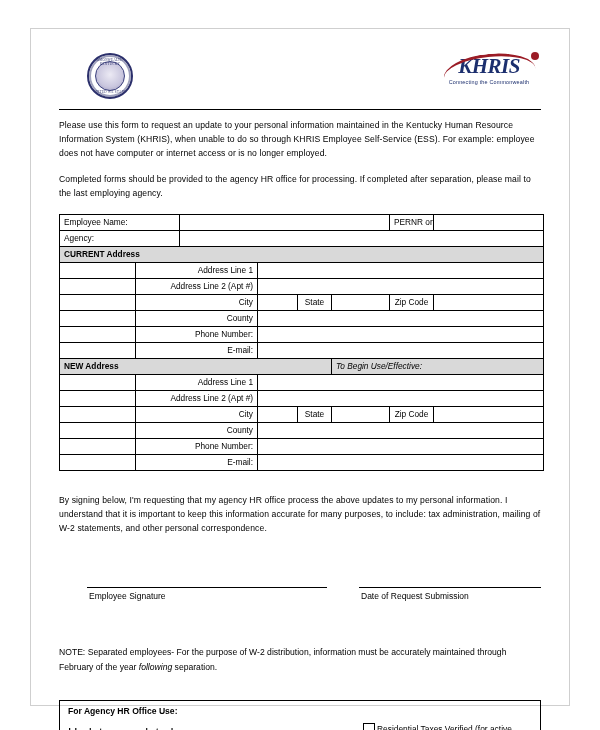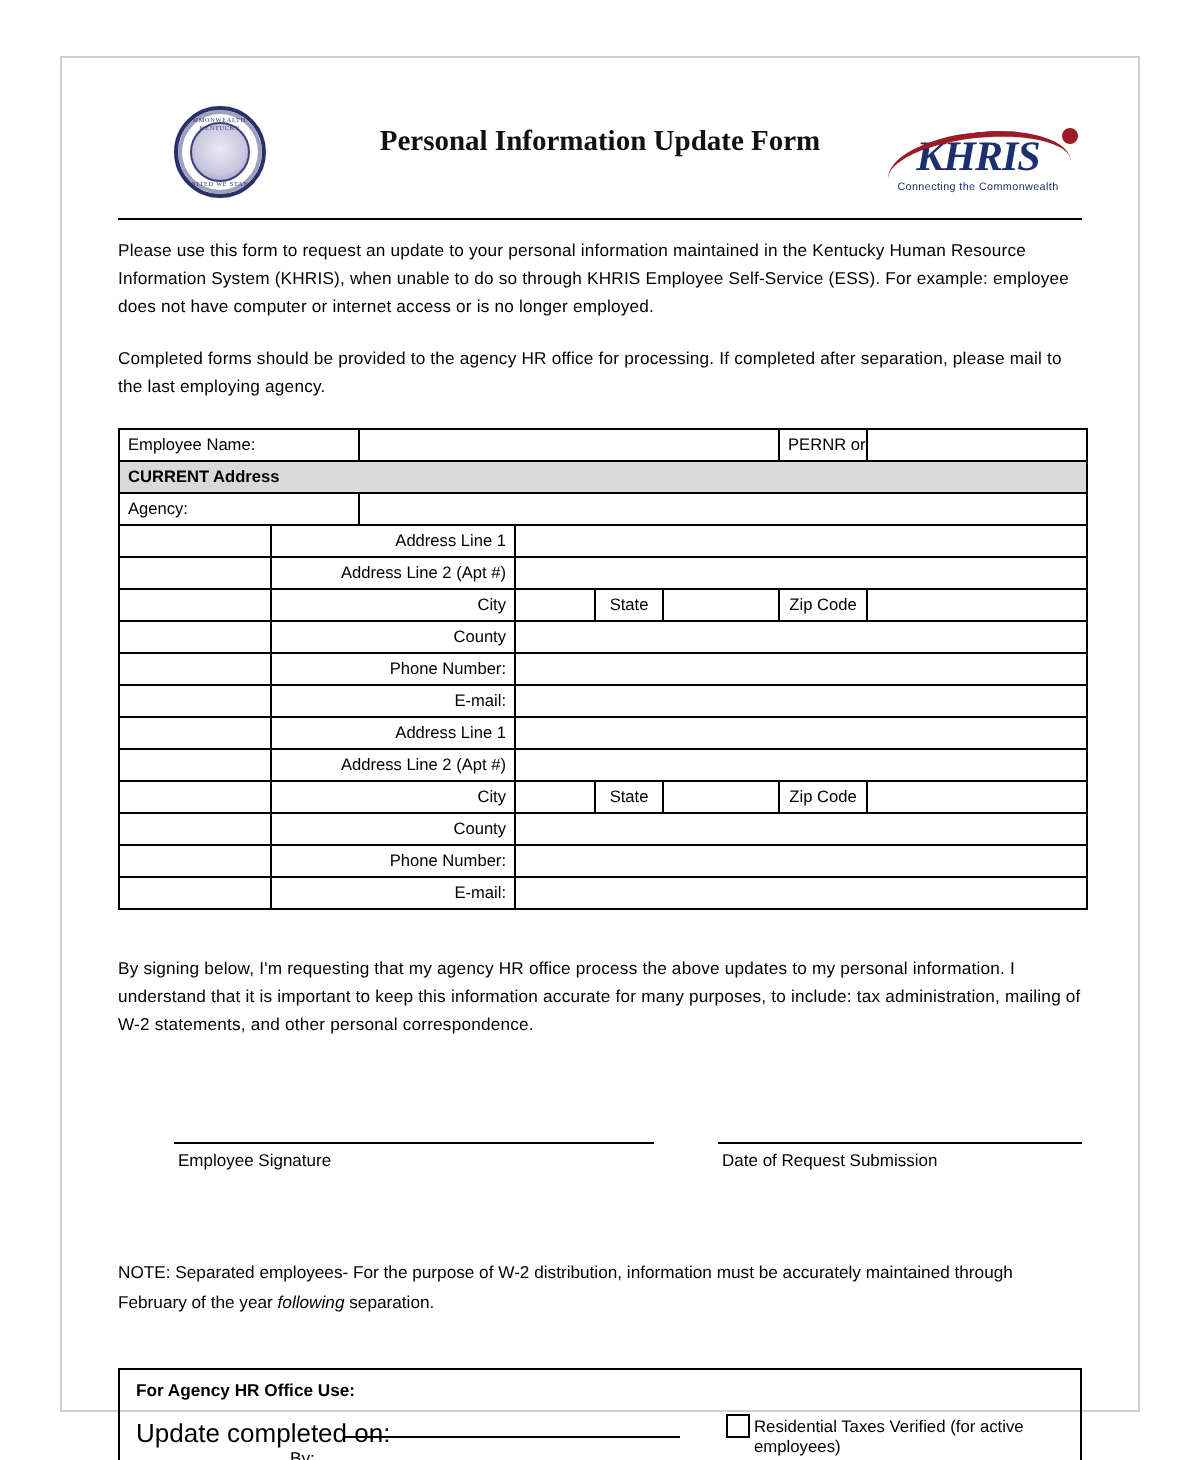--- a/index.html
+++ b/index.html
@@ -84,21 +84,21 @@
     text-align: center;
     font-family: "Liberation Serif", serif;
     font-size: 14.5px;
     font-weight: bold;
     color: #111111;
   }
 
   .khris {
     position: absolute;
     right: 0;
-    top: 12px;
+    top: 0;
     width: 104px;
     text-align: center;
   }
   .khris .mark {
     position: relative;
     height: 30px;
   }
   .khris .word {
     font-family: "Liberation Serif", serif;
     font-weight: bold;
@@ -265,21 +265,20 @@
   <div class="sheet">
 
     <div class="header">
       <div class="seal">
         <div class="inner"></div>
         <div class="band"></div>
         <div class="txt">COMMONWEALTH OF KENTUCKY</div>
         <div class="txt bottom">UNITED WE STAND</div>
       </div>
 
-      <div class="doc-title">Personal Information Update Form</div>
 
       <div class="khris">
         <div class="mark">
           <div class="swoosh"></div>
           <div class="dot"></div>
           <div class="word">KHRIS</div>
         </div>
         <div class="tag">Connecting the Commonwealth</div>
       </div>
     </div>
@@ -301,27 +300,27 @@
         <col style="width:110px">
       </colgroup>
       <tbody>
         <tr>
           <td class="lbl-left" colspan="2">Employee Name:</td>
           <td colspan="4"></td>
           <td class="lbl-left" style="text-align:right">PERNR or Employee ID:</td>
           <td></td>
         </tr>
         <tr>
-          <td class="section" colspan="8">CURRENT Address</td>
-        </tr>
-        <tr>
           <td class="lbl-left" colspan="2">Agency:</td>
           <td colspan="6"></td>
         </tr>
         <tr>
+          <td class="section" colspan="8">CURRENT Address</td>
+        </tr>
+        <tr>
           <td class="nb"></td>
           <td class="lbl" colspan="2">Address Line 1</td>
           <td colspan="5"></td>
         </tr>
         <tr>
           <td class="nb"></td>
           <td class="lbl" colspan="2">Address Line 2 (Apt #)</td>
           <td colspan="5"></td>
         </tr>
         <tr>
@@ -340,20 +339,24 @@
         </tr>
         <tr>
           <td class="nb"></td>
           <td class="lbl" colspan="2">Phone Number:</td>
           <td colspan="5"></td>
         </tr>
         <tr>
           <td class="nb"></td>
           <td class="lbl" colspan="2">E-mail:</td>
           <td colspan="5"></td>
+        </tr>
+        <tr>
+          <td class="section" colspan="5">NEW Address</td>
+          <td class="section-italic" colspan="3">To Begin Use/Effective:</td>
         </tr>
         <tr>
           <td class="nb"></td>
           <td class="lbl" colspan="2">Address Line 1</td>
           <td colspan="5"></td>
         </tr>
         <tr>
           <td class="nb"></td>
           <td class="lbl" colspan="2">Address Line 2 (Apt #)</td>
           <td colspan="5"></td>

